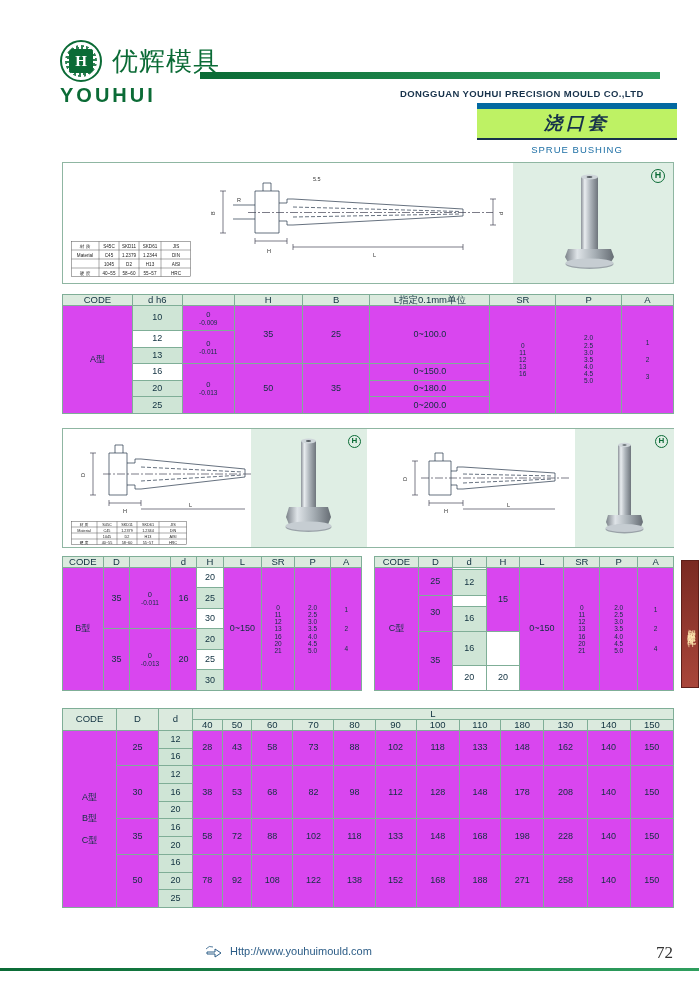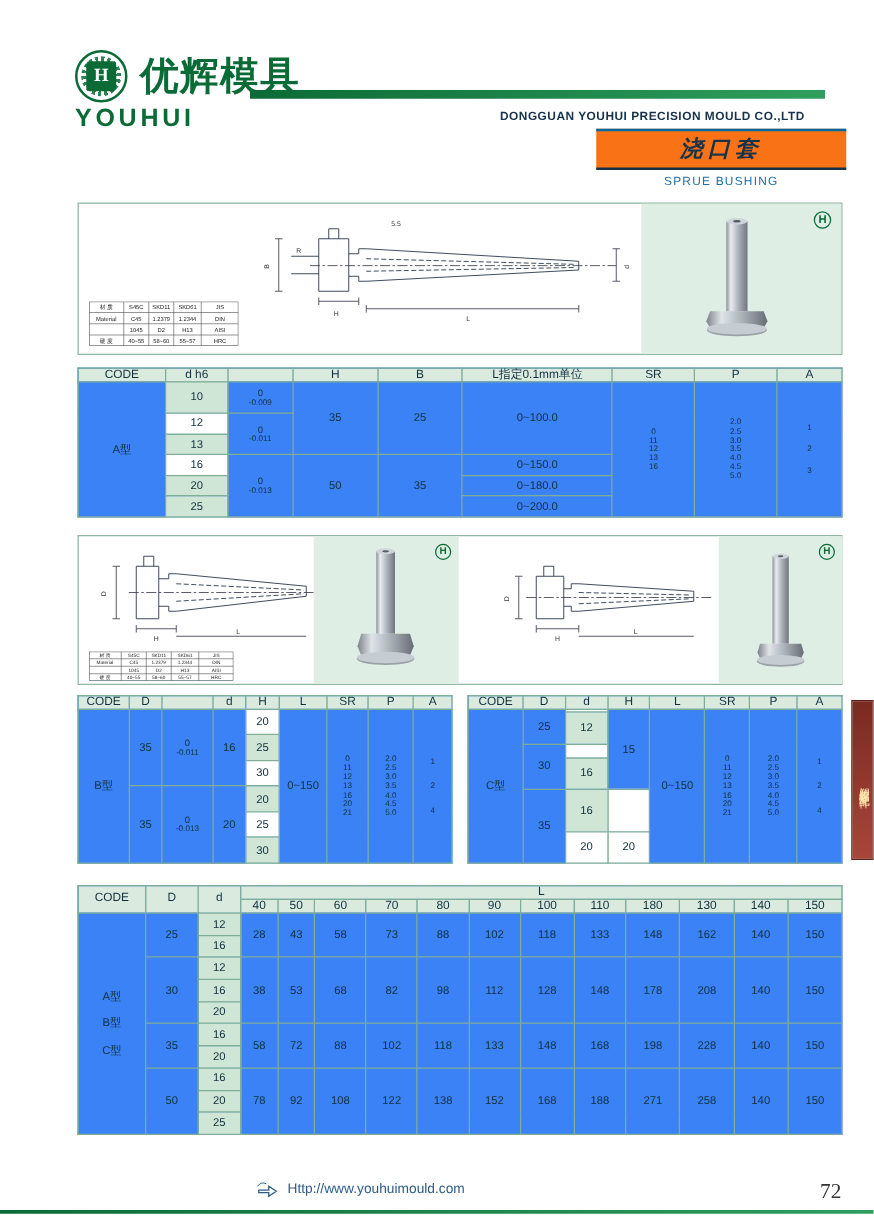--- a/index.html
+++ b/index.html
@@ -29,21 +29,21 @@
     opacity:.85;
   }
   .logo-mark .inner {
     position:relative; z-index:2;
     width:24px; height:24px; background:#0b6b36; border-radius:3px;
     color:#fff; font-weight:bold; font-size:15px;
     display:flex; align-items:center; justify-content:center;
     font-family:"Liberation Serif", serif;
   }
   .logo-cn {
-    margin-left:10px; font-size:31px; font-weight:bold; color:#0b6b36;
+    margin-left:10px; font-size:26px; font-weight:normal; color:#0b6b36;
     letter-spacing:1px;
     text-align:right;
   }
   .logo-en {
     position:absolute; left:60px; top:84px;
     font-size:20px; font-weight:bold; color:#0b6b36; letter-spacing:3px;
   }
 
   .hdr-rule-1 {
     position:absolute; left:200px; top:72px; width:460px; height:7px;
@@ -57,34 +57,34 @@
     position:absolute; left:400px; top:88px;
     font-size:9.5px; font-weight:bold; color:#17324b; letter-spacing:.4px;
   }
   .title-box {
     position:absolute; right:22px; top:103px; width:200px;
     text-align:center;
   }
   .title-cn {
     font-size:18px; font-weight:bold; color:#17324b;
     font-style:italic; letter-spacing:4px;
-    border-bottom:2px solid #17324b; border-top:2px solid #0369a1;
-    padding:2px 0 3px 0; background:#f97316;
+    border-bottom:2px solid #17324b; border-top:6px solid #0369a1;
+    padding:2px 0 3px 0; background:#bef264;
   }
   .title-en {
     font-size:9.5px; color:#1d6fa5; letter-spacing:1px; margin-top:4px;
   }
 
   
   .panel { position:absolute; border:1px solid #8fb6a2; background:#ffffff; }
 
   
   table.spec {
     border-collapse:collapse; width:100%; height:100%;
-    font-size:9px; color:#10303f; background:#3b82f6;
+    font-size:9px; color:#10303f; background:#d946ef;
   }
   table.spec th, table.spec td {
     border:1px solid #7fae97; text-align:center; vertical-align:middle;
     padding:0; font-weight:normal; line-height:1.05;
   }
   table.spec th { background:#dbeade; font-weight:normal; font-size:9.5px; }
   td.shade { background:#cfe5d6; }
   td.white { background:#ffffff; }
   .tiny { font-size:7.5px; }
   .sub { font-size:6.5px; display:block; line-height:1.1; }

